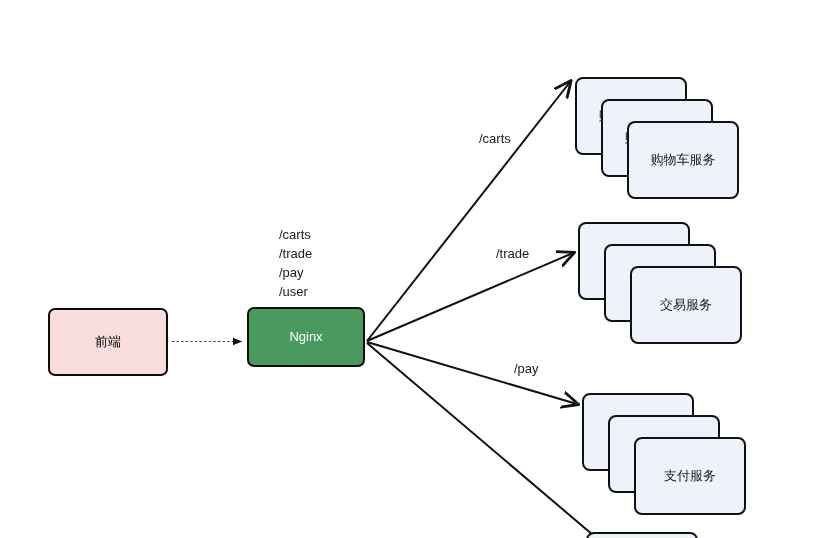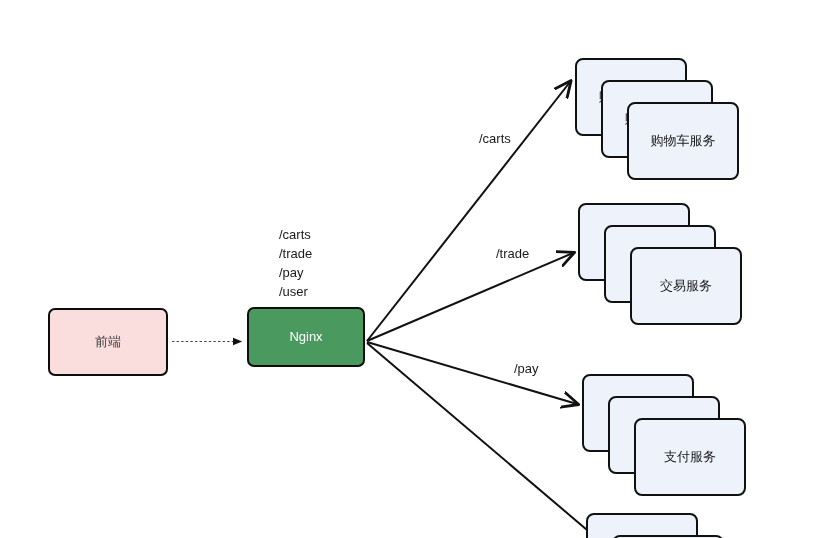--- a/index.html
+++ b/index.html
@@ -33,21 +33,21 @@
   .node {
     position: absolute;
     box-sizing: border-box;
     border: 2px solid #111111;
     border-radius: 7px;
     display: flex;
     align-items: center;
     justify-content: center;
     font-size: 13px;
     line-height: 1.2;
-    color: #404040;
+    color: #000000;
     text-align: center;
   }
 
   .node-frontend {
     left: 48px;
     top: 308px;
     width: 120px;
     height: 68px;
     background: #fadddd;
     border-color: #0d0d0d;
@@ -76,20 +76,21 @@
     border: 2px solid #111111;
     border-radius: 8px;
     display: flex;
     align-items: center;
     justify-content: center;
     font-size: 13px;
     color: #1a1a1a;
     white-space: nowrap;
     overflow: hidden;
     text-align: center;
+    margin-top: 19px;
   }
   .card.c0 { left: 0px;  top: 0px;  z-index: 1; }
   .card.c1 { left: 26px; top: 22px; z-index: 2; }
   .card.c2 { left: 52px; top: 44px; z-index: 3; }
 
   
   .stack-carts { left: 575px; top: 58px;  }
   .stack-trade { left: 578px; top: 203px; }
   .stack-pay   { left: 582px; top: 374px; }
   .stack-user  { left: 586px; top: 513px; }

